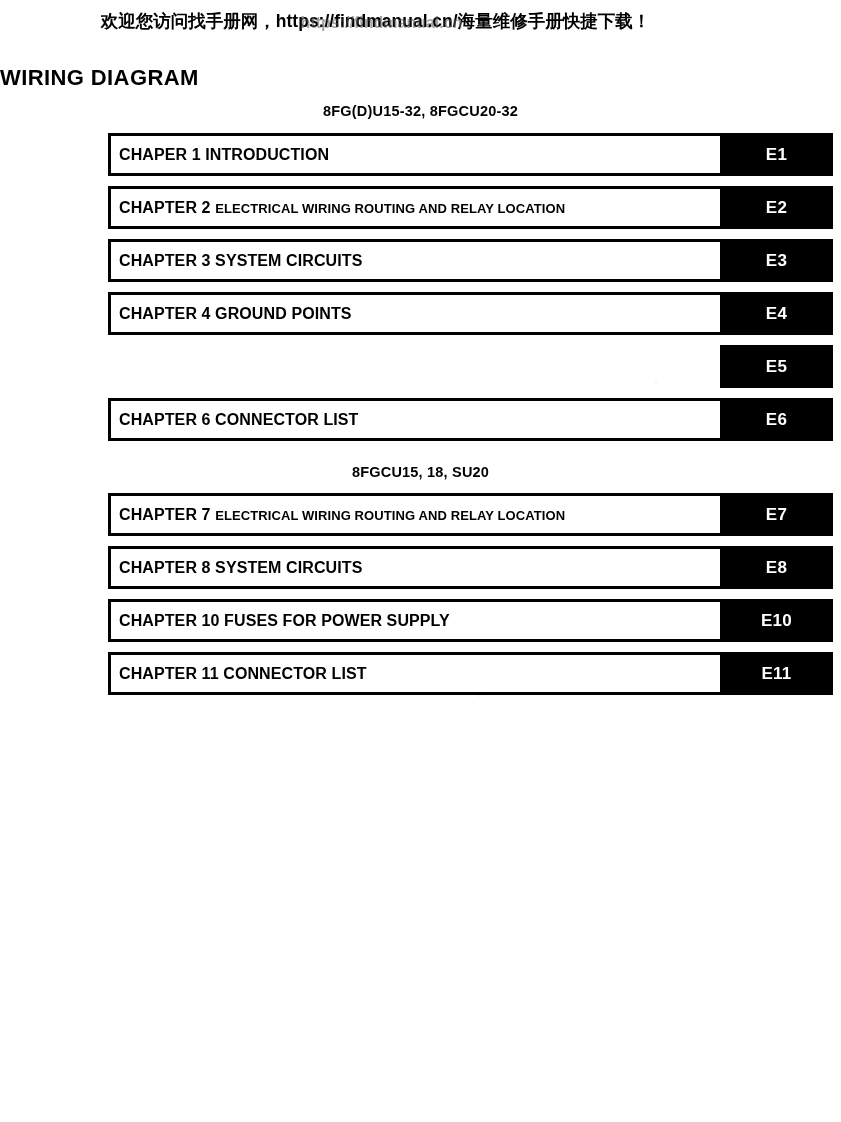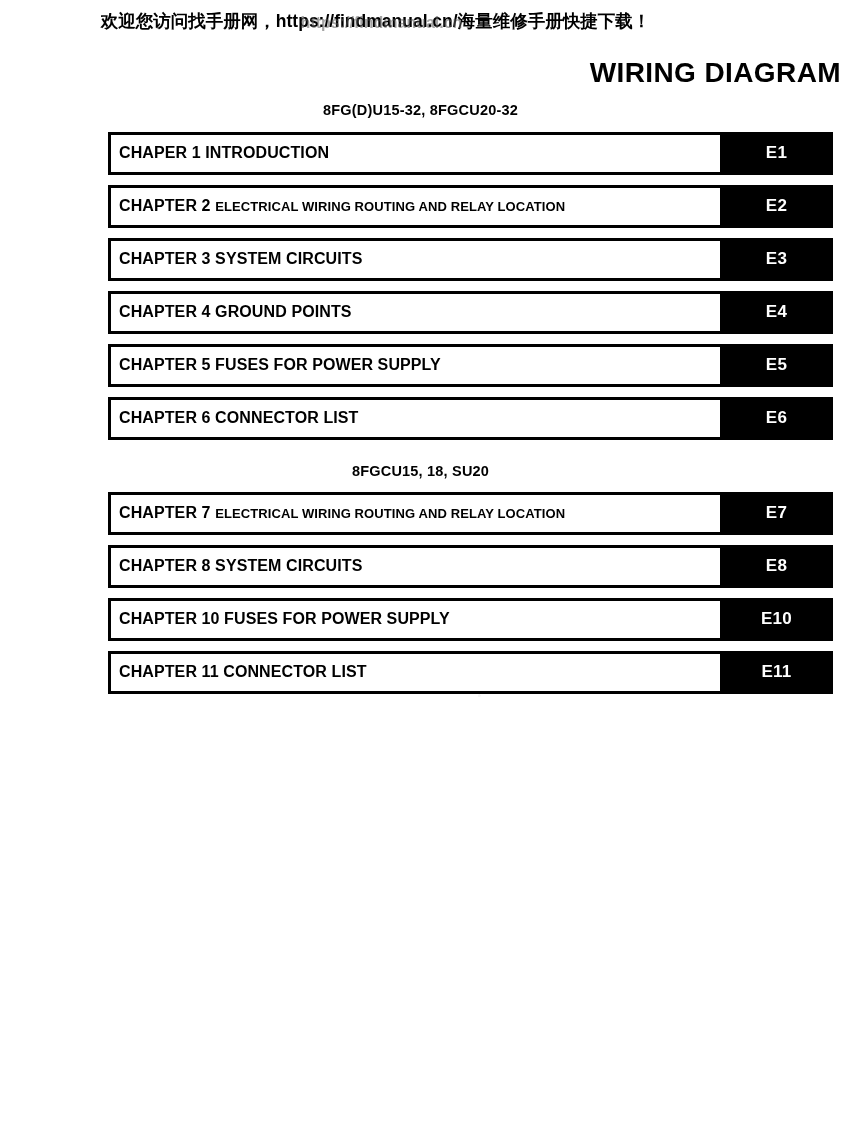--- a/index.html
+++ b/index.html
@@ -43,25 +43,25 @@
     transform: translate(-50%, -50%) translate(6px, 1px);
     font-size: 16px;
     font-weight: bold;
     color: rgba(90, 90, 90, 0.55);
     white-space: nowrap;
     pointer-events: none;
   }
 
   
   .doc-title {
-    text-align: right;
-    font-size: 28px;
+    text-align: left;
+    font-size: 22px;
     font-weight: bold;
     letter-spacing: 0.4px;
-    margin: 14px 0 0 0;
+    margin: 22px 0 0 0;
     line-height: 1.1;
   }
   .doc-subtitle {
     text-align: center;
     font-size: 14.5px;
     font-weight: bold;
     letter-spacing: 0.2px;
     margin: 14px 0 0 0;
     line-height: 1.1;
   }
@@ -181,23 +181,20 @@
   </div>
 
   <div class="chapter-row">
     <div class="chapter-box">
       <span class="chapter-label"><span>CHAPTER 4 GROUND POINTS</span><span class="sub"></span></span>
     </div>
     <div class="chapter-tab">E4</div>
   </div>
 
   <div class="chapter-row">
-    <div class="chapter-box">
-      <span class="chapter-label"><span>CHAPTER 5 FUSES FOR POWER SUPPLY</span><span class="sub"></span></span>
-    </div>
     <div class="chapter-tab">E5</div>
   </div>
 
   <div class="chapter-row">
     <div class="chapter-box">
       <span class="chapter-label"><span>CHAPTER 6 CONNECTOR LIST</span><span class="sub"></span></span>
     </div>
     <div class="chapter-tab">E6</div>
   </div>
 

